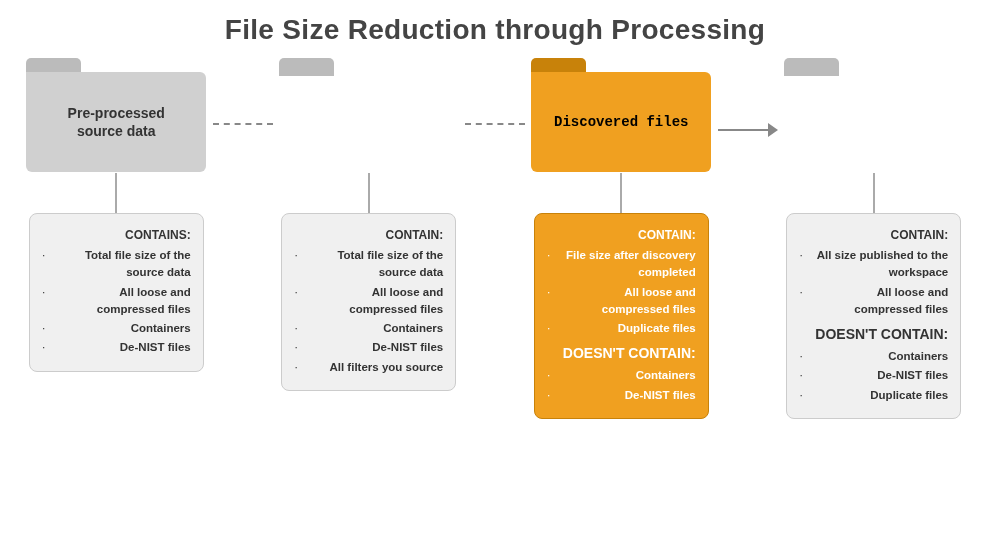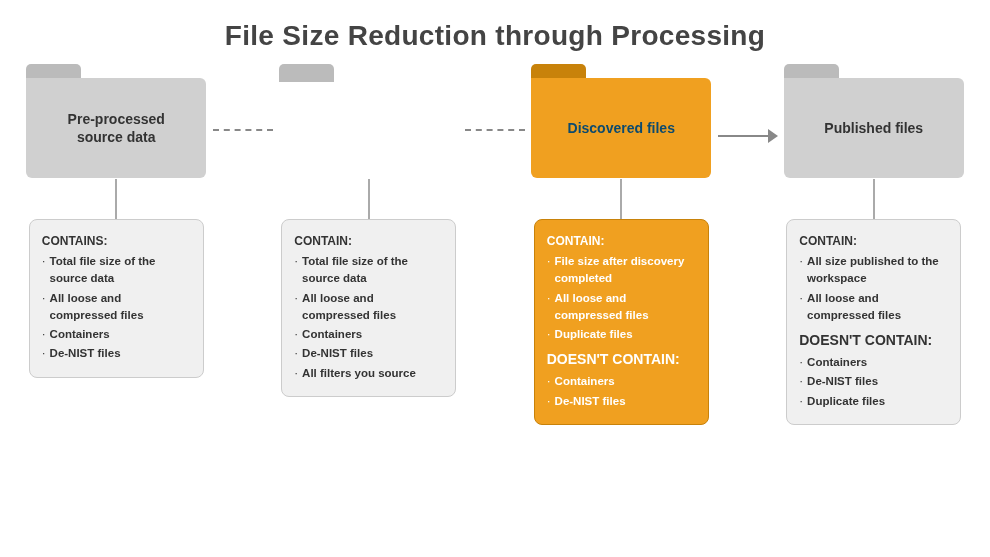--- a/index.html
+++ b/index.html
@@ -9,21 +9,21 @@
       background: #ffffff;
       font-family: Arial, sans-serif;
       overflow: hidden;
       position: relative;
     }
     .page-title {
       text-align: center;
       font-size: 28px;
       font-weight: bold;
       color: #444;
-      padding-top: 20px;
+      padding-top: 14px;
       letter-spacing: 0.3px;
     }
     .diagram-area {
       display: flex;
       flex-direction: row;
       justify-content: space-around;
       align-items: flex-start;
       padding: 0 20px;
       margin-top: 12px;
     }
@@ -63,36 +63,37 @@
     .folder-label {
       font-size: 14px;
       font-weight: bold;
       line-height: 1.3;
     }
     .gray-folder .folder-tab { background: #bbb; }
     .gray-folder .folder-body { background: #d0d0d0; }
     .gray-folder .folder-label { color: #333; }
     .orange-folder .folder-tab { background: #c8820a; }
     .orange-folder .folder-body { background: #f0a020; }
-    .orange-folder .folder-label { color: #0c4a6e; }
+    .orange-folder .folder-label { color: #000000; font-family: Liberation Mono, monospace; }
 
     
     .connector-vertical {
       width: 2px;
       height: 40px;
       background: #aaa;
       margin: 0 auto;
     }
     
     .info-card {
       width: 175px;
       border-radius: 8px;
       padding: 12px 12px;
       font-size: 11.5px;
       line-height: 1.5;
+      text-align: right;
     }
     .gray-card {
       background: #f0f0f0;
       border: 1px solid #ccc;
       color: #333;
     }
     .orange-card {
       background: #f0a020;
       border: 1px solid #c8820a;
       color: #fff;
@@ -239,23 +240,20 @@
   </div>
 
   <div style="display:flex;align-items:center;margin-top:65px;width:60px;flex-shrink:0;">
     <div style="flex:1;border-top:2px solid #888;"></div>
     <div class="arrow-head"></div>
   </div>
 
   <div class="column">
     <div class="folder-wrapper gray-folder">
       <div class="folder-tab"></div>
-      <div class="folder-body">
-        <div class="folder-label">Published files</div>
-      </div>
     </div>
     <div class="connector-vertical"></div>
     <div class="info-card gray-card">
       <div class="card-section-title">CONTAIN:</div>
       <div class="card-item">
         <span class="card-bullet">·</span>
         <span class="card-item-text">All size published to the workspace</span>
       </div>
       <div class="card-item">
         <span class="card-bullet">·</span>

